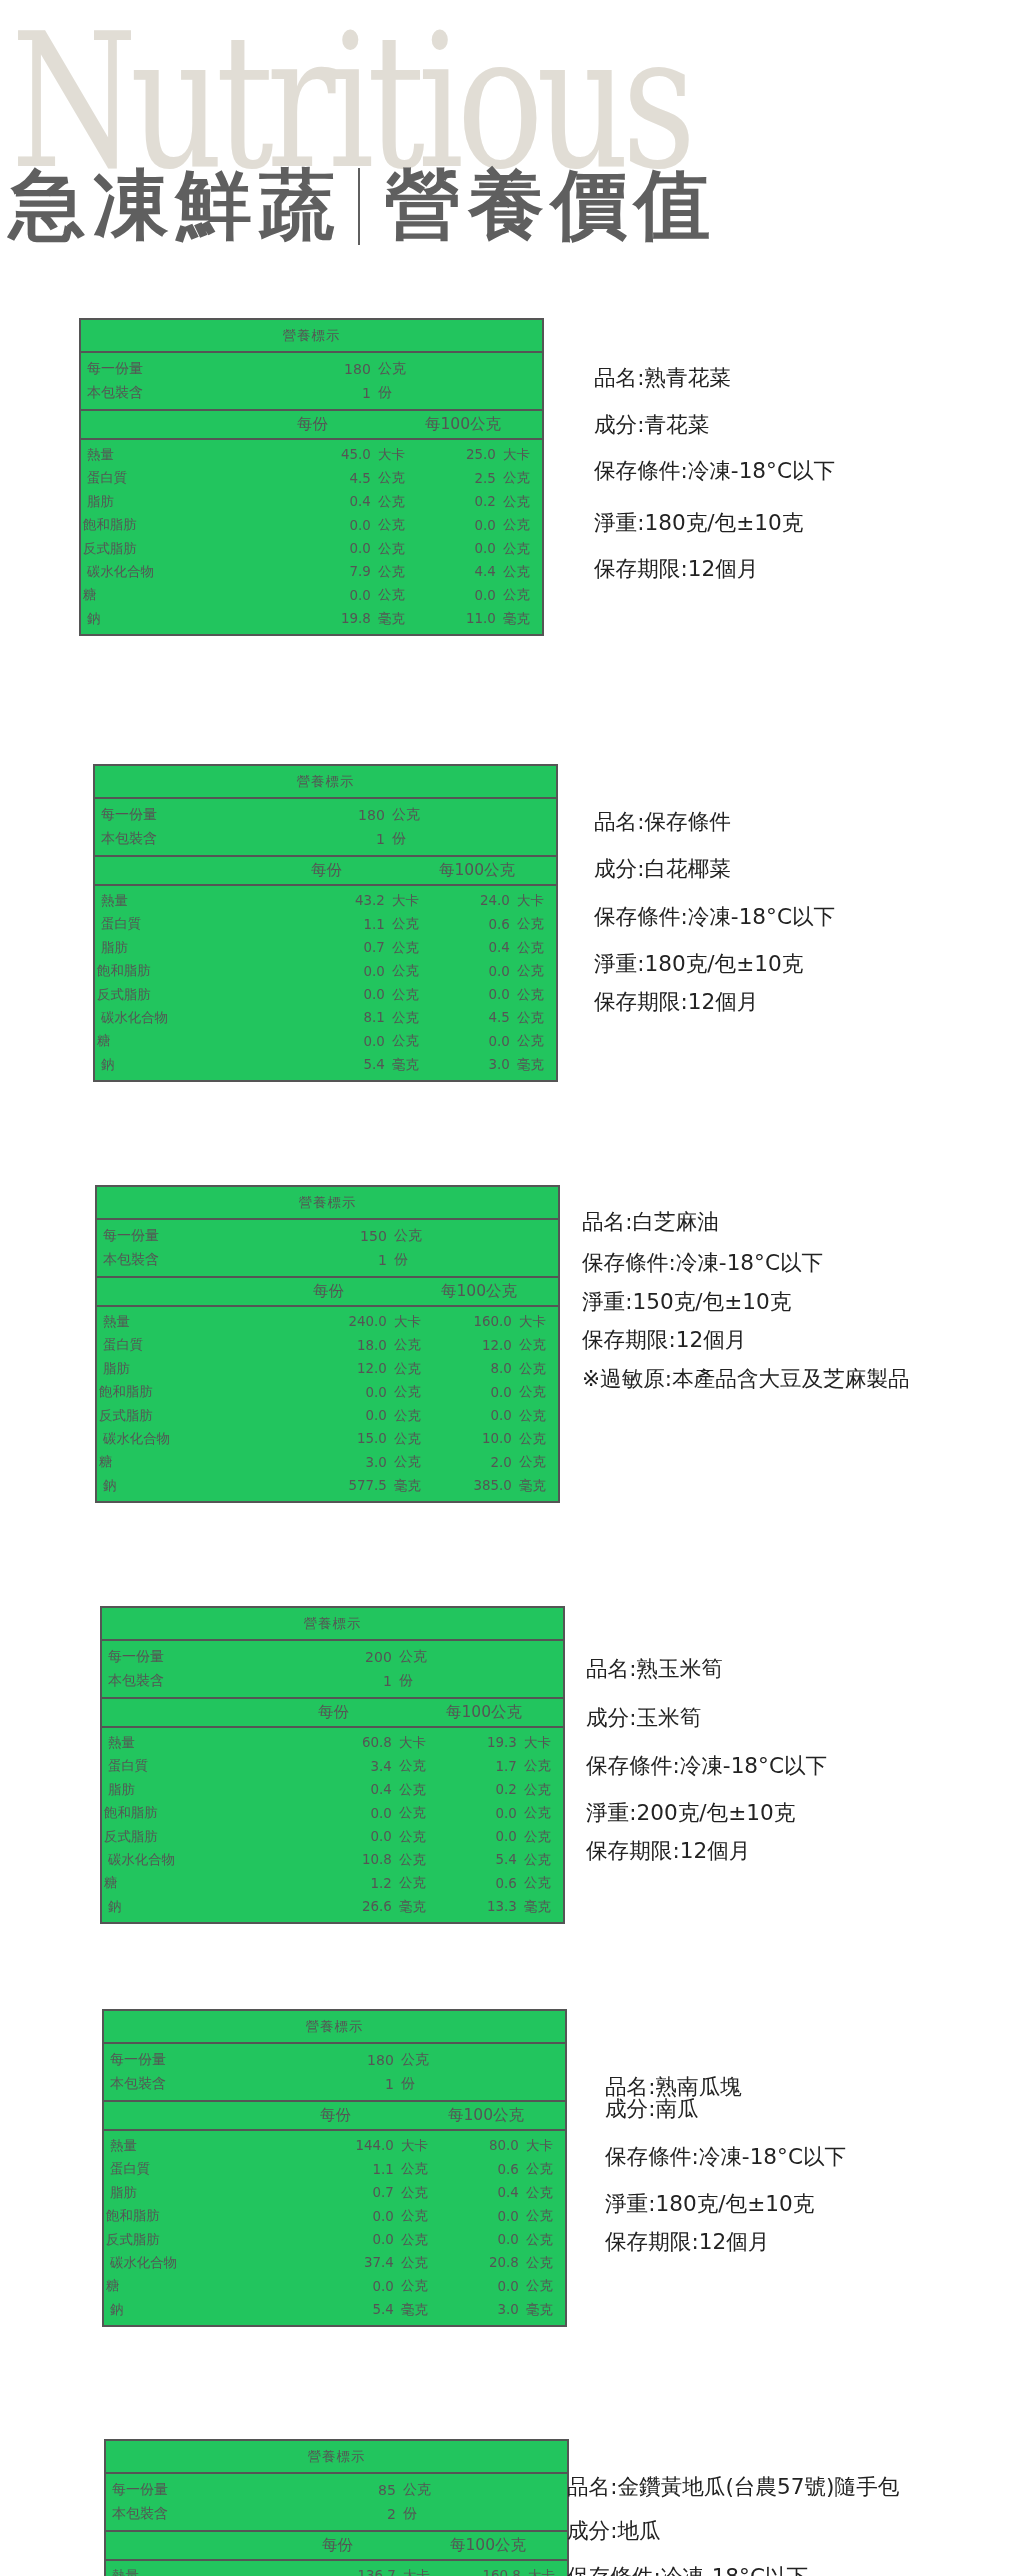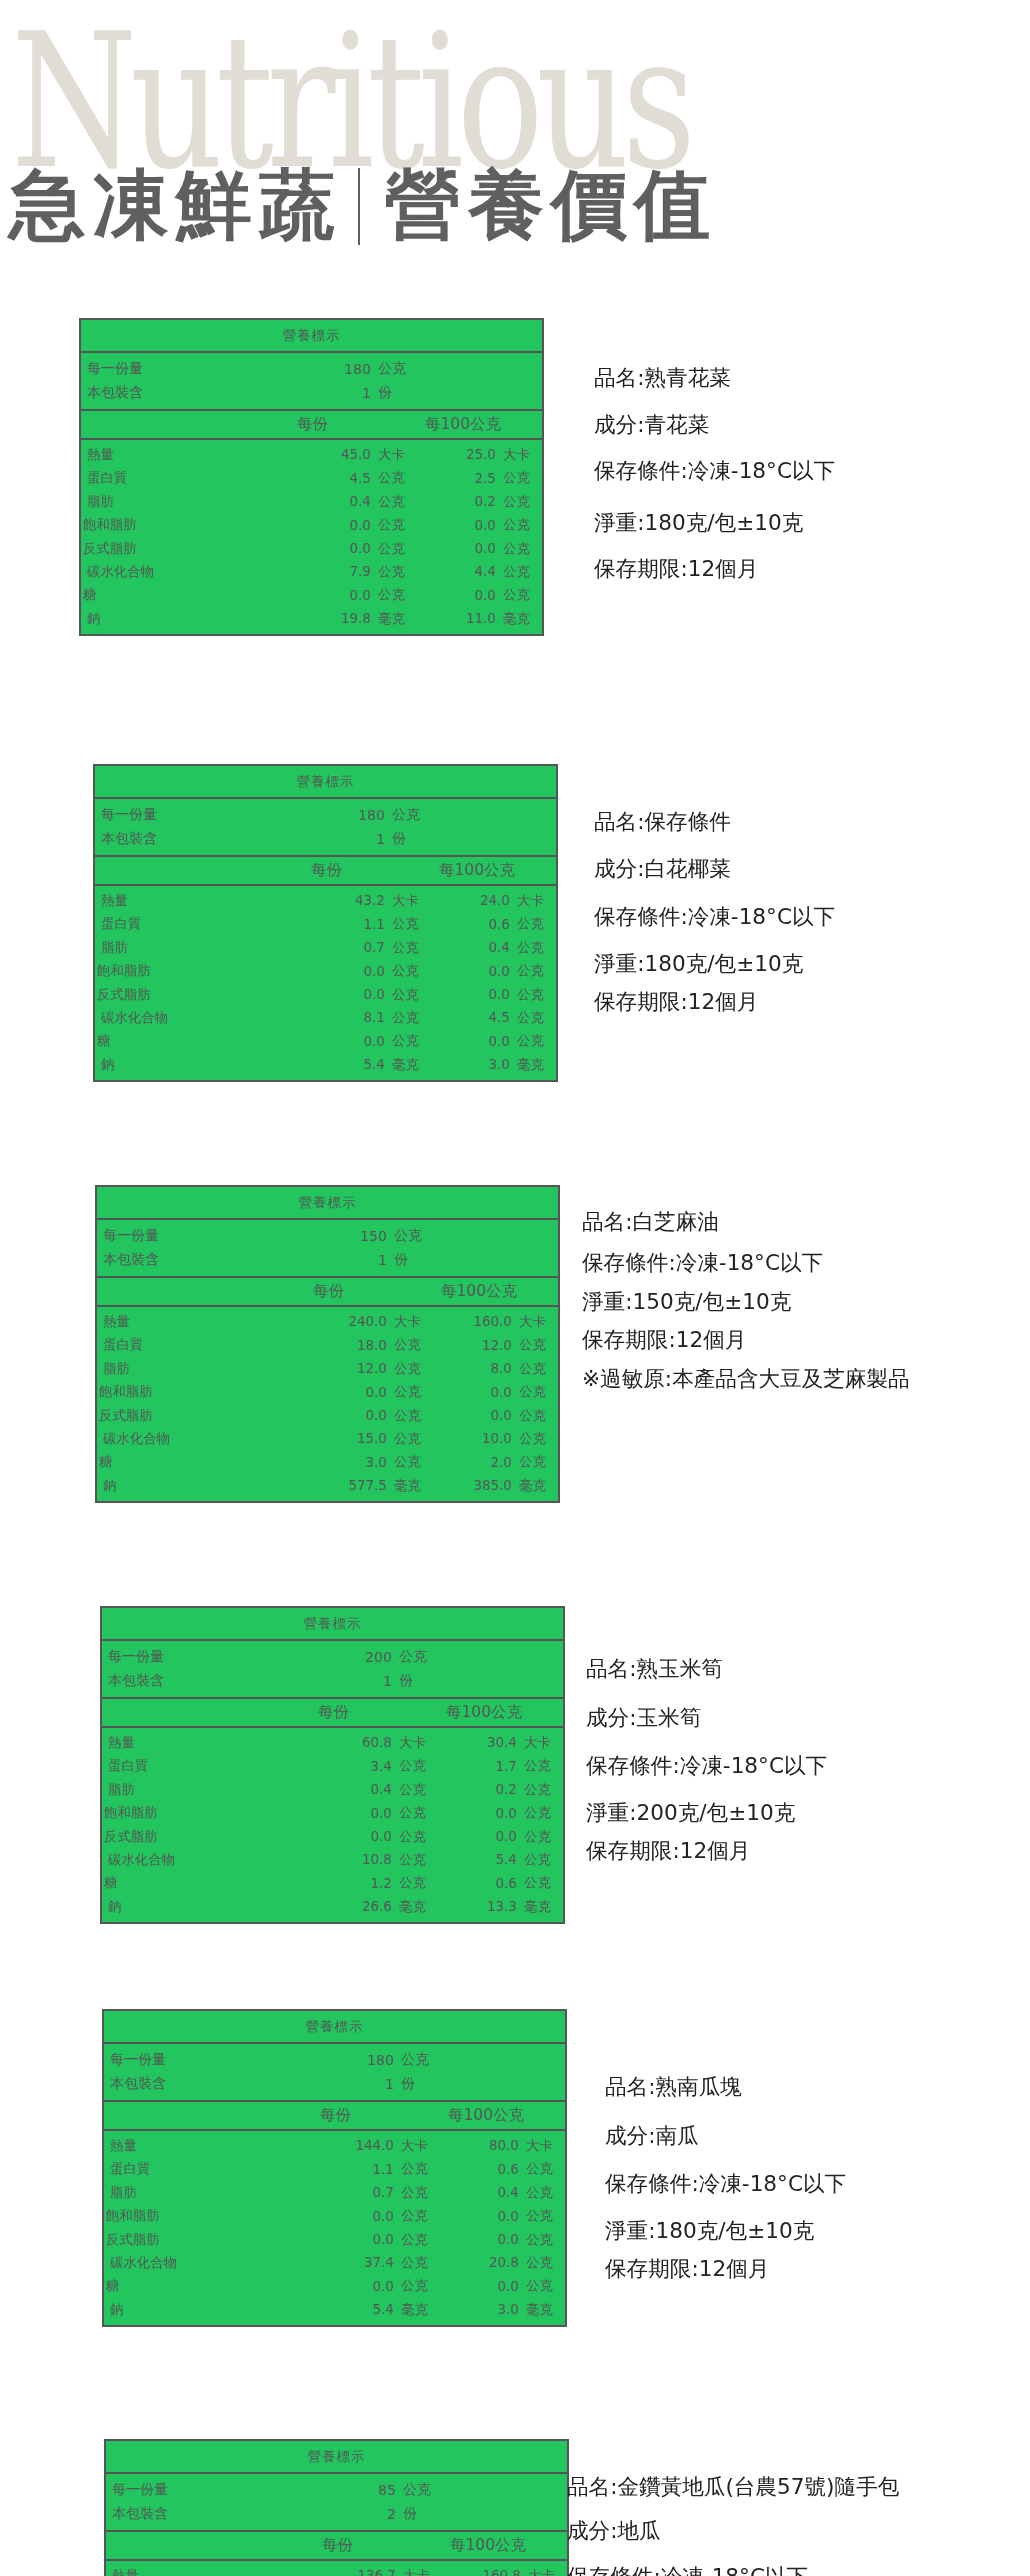--- a/index.html
+++ b/index.html
@@ -329,21 +329,21 @@
     </div>
     <div class="colhdr">
       <span class="c1">每份</span>
       <span class="c2">每100公克</span>
     </div>
     <div class="body">
         <div class="row">
           <span class="lbl">熱量</span>
           <span class="v1">60.8</span>
           <span class="u1">大卡</span>
-          <span class="v2">30.4</span>
+          <span class="v2">19.3</span>
           <span class="u2">大卡</span>
         </div>
         <div class="row">
           <span class="lbl">蛋白質</span>
           <span class="v1">3.4</span>
           <span class="u1">公克</span>
           <span class="v2">1.7</span>
           <span class="u2">公克</span>
         </div>
         <div class="row">
@@ -474,21 +474,21 @@
           <span class="v1">5.4</span>
           <span class="u1">毫克</span>
           <span class="v2">3.0</span>
           <span class="u2">毫克</span>
         </div>
       </div>
   </div>
   <div class="info" style="left: 605px; top: 2076px;">
     <div class="ln">品名:熟南瓜塊</div>
     <div class="ingr">
-        <div class="ln" style="margin-top: 27px;">成分:南瓜</div>
+        <div class="ln" style="">成分:南瓜</div>
       </div>
     <div class="ln" style="margin-top: 27px;">保存條件:冷凍-18°C以下</div>
     <div class="ln" style="margin-top: 25px;">淨重:180克/包±10克</div>
     <div class="ln" style="margin-top: 17px;">保存期限:12個月</div>
 
   </div>
 
   <div class="ntable" style="left: 104px; top: 2439px;">
     <div class="t-title">營養標示</div>
     <div class="serv">

